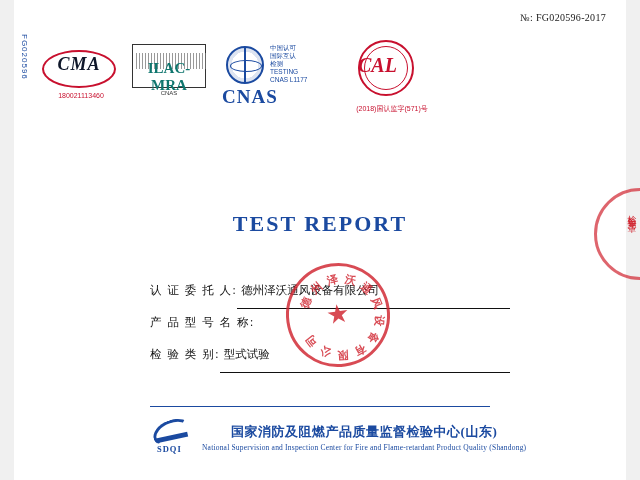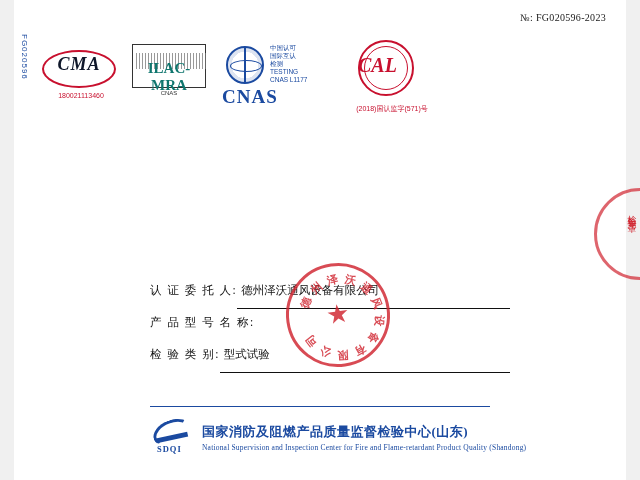--- a/index.html
+++ b/index.html
@@ -397,20 +397,21 @@
     position: absolute;
     left: 7px; top: 26px;
     font-family: Liberation Serif, serif;
     font-size: 8.5px;
     font-weight: bold;
     color: #1b4aa0;
     letter-spacing: 1px;
   }
   .footer-texts {
     padding-left: 6px;
+    text-align: center;
   }
   .footer-cn {
     font-family: "Liberation Serif", serif;
     font-size: 13px;
     font-weight: bold;
     color: #1b4aa0;
     letter-spacing: 0.5px;
     white-space: nowrap;
   }
   .footer-en {
@@ -425,21 +426,21 @@
 </head>
 <body>
 
 <div id="page">
 
   <div class="side-band left"></div>
   <div class="side-band right"></div>
 
   <div class="serial">
     <span>№:</span>
-    <span>FG020596-2023</span>
+    <span>FG020596-2017</span>
   </div>
 
   <div class="vcode">FG020596</div>
 
   <div class="logo-row">
 
     <div class="cma">
       <div class="cma-oval"></div>
       <div class="cma-text">CMA</div>
       <div class="cma-num">180021113460</div>
@@ -460,20 +461,21 @@
     </div>
 
     <div class="cal">
       <div class="cal-circle"></div>
       <div class="cal-inner"></div>
       <div class="cal-letters">CAL</div>
       <div class="cal-cert">(2018)国认监字(571)号</div>
     </div>
   </div>
 
+  <div class="title-en">TEST REPORT</div>
 
   <div class="seal-partial"></div>
   <div class="seal-partial-txt">检验专用章</div>
 
   <div class="fields">
     <div class="field-row">
       <div class="field-label">认 证 委 托 人:</div>
       <div class="field-value">德州泽沃通风设备有限公司</div>
     </div>
     <div class="field-row">

